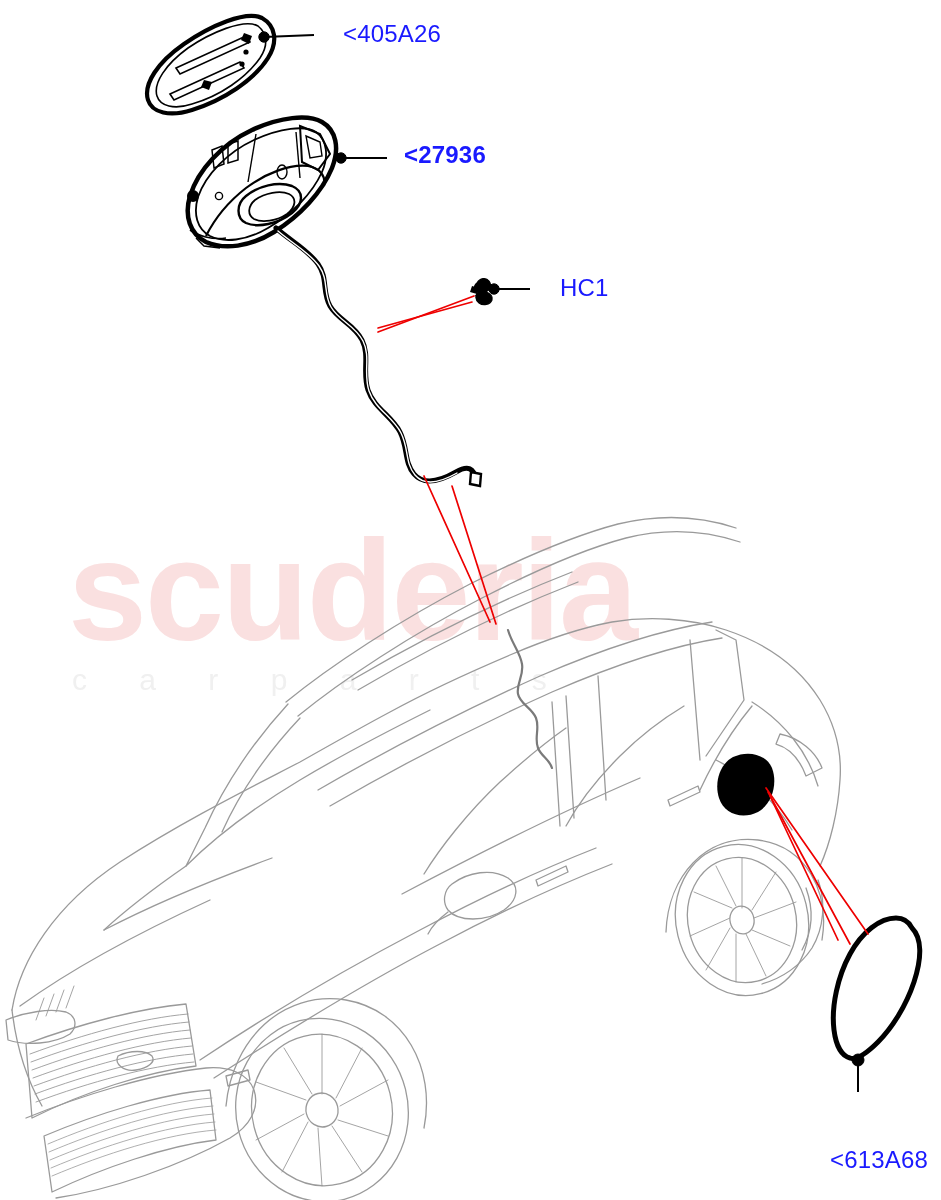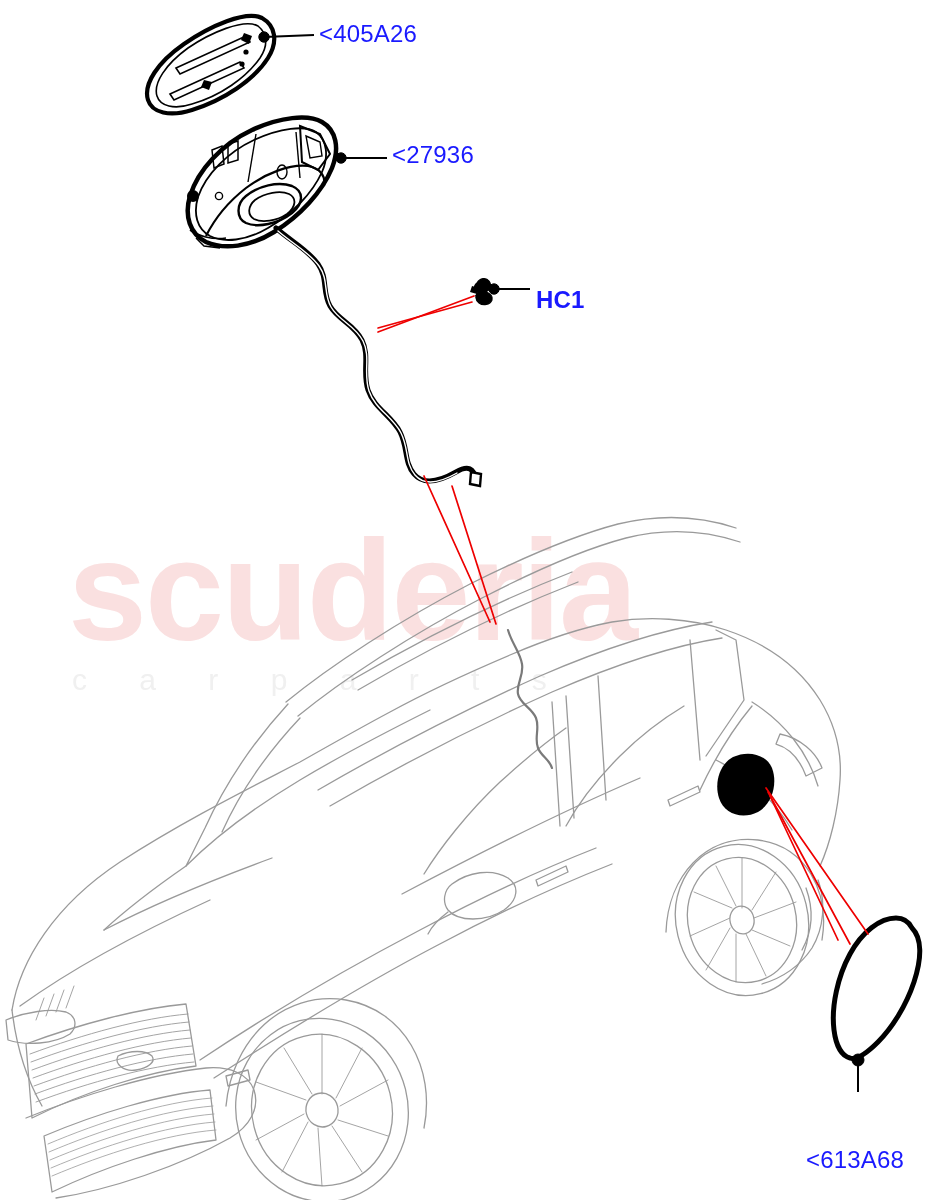--- a/index.html
+++ b/index.html
@@ -12,24 +12,25 @@
   #diagram-root{position:absolute;left:0;top:0;width:941px;height:1200px;}
   .layer{position:absolute;left:0;top:0;width:941px;height:1200px;}
   .callout{
     position:absolute;
     color:#1a1aff;
     font-size:24px;
     font-weight:400;
     letter-spacing:0.2px;
     white-space:nowrap;
     font-family:"Liberation Sans","DejaVu Sans",sans-serif;
+    margin-left:24px;
   }
   #callout-405a26{left:319px;top:20px;}
-  #callout-27936{left:392px;top:141px;}
-  #callout-hc1{left:536px;top:286px;font-weight:bold;}
+  #callout-27936{left:380px;top:141px;font-weight:bold;}
+  #callout-hc1{left:536px;top:274px;}
   #callout-613a68{left:806px;top:1146px;}
 </style>
 </head>
 <body>
 
 <div id="diagram-root">
 
   <svg class="layer" viewBox="0 0 941 1200" width="941" height="1200">
     <text id="wm-line1" x="68" y="640" font-family="Liberation Sans, sans-serif" font-size="142" font-weight="bold" fill="#fae0e0" letter-spacing="-2">scuderia</text>
     <text id="wm-line2" x="72" y="690" font-family="Liberation Sans, sans-serif" font-size="30" font-weight="normal" fill="#f0f0f0" letter-spacing="22">c a r   p a r t s</text>

